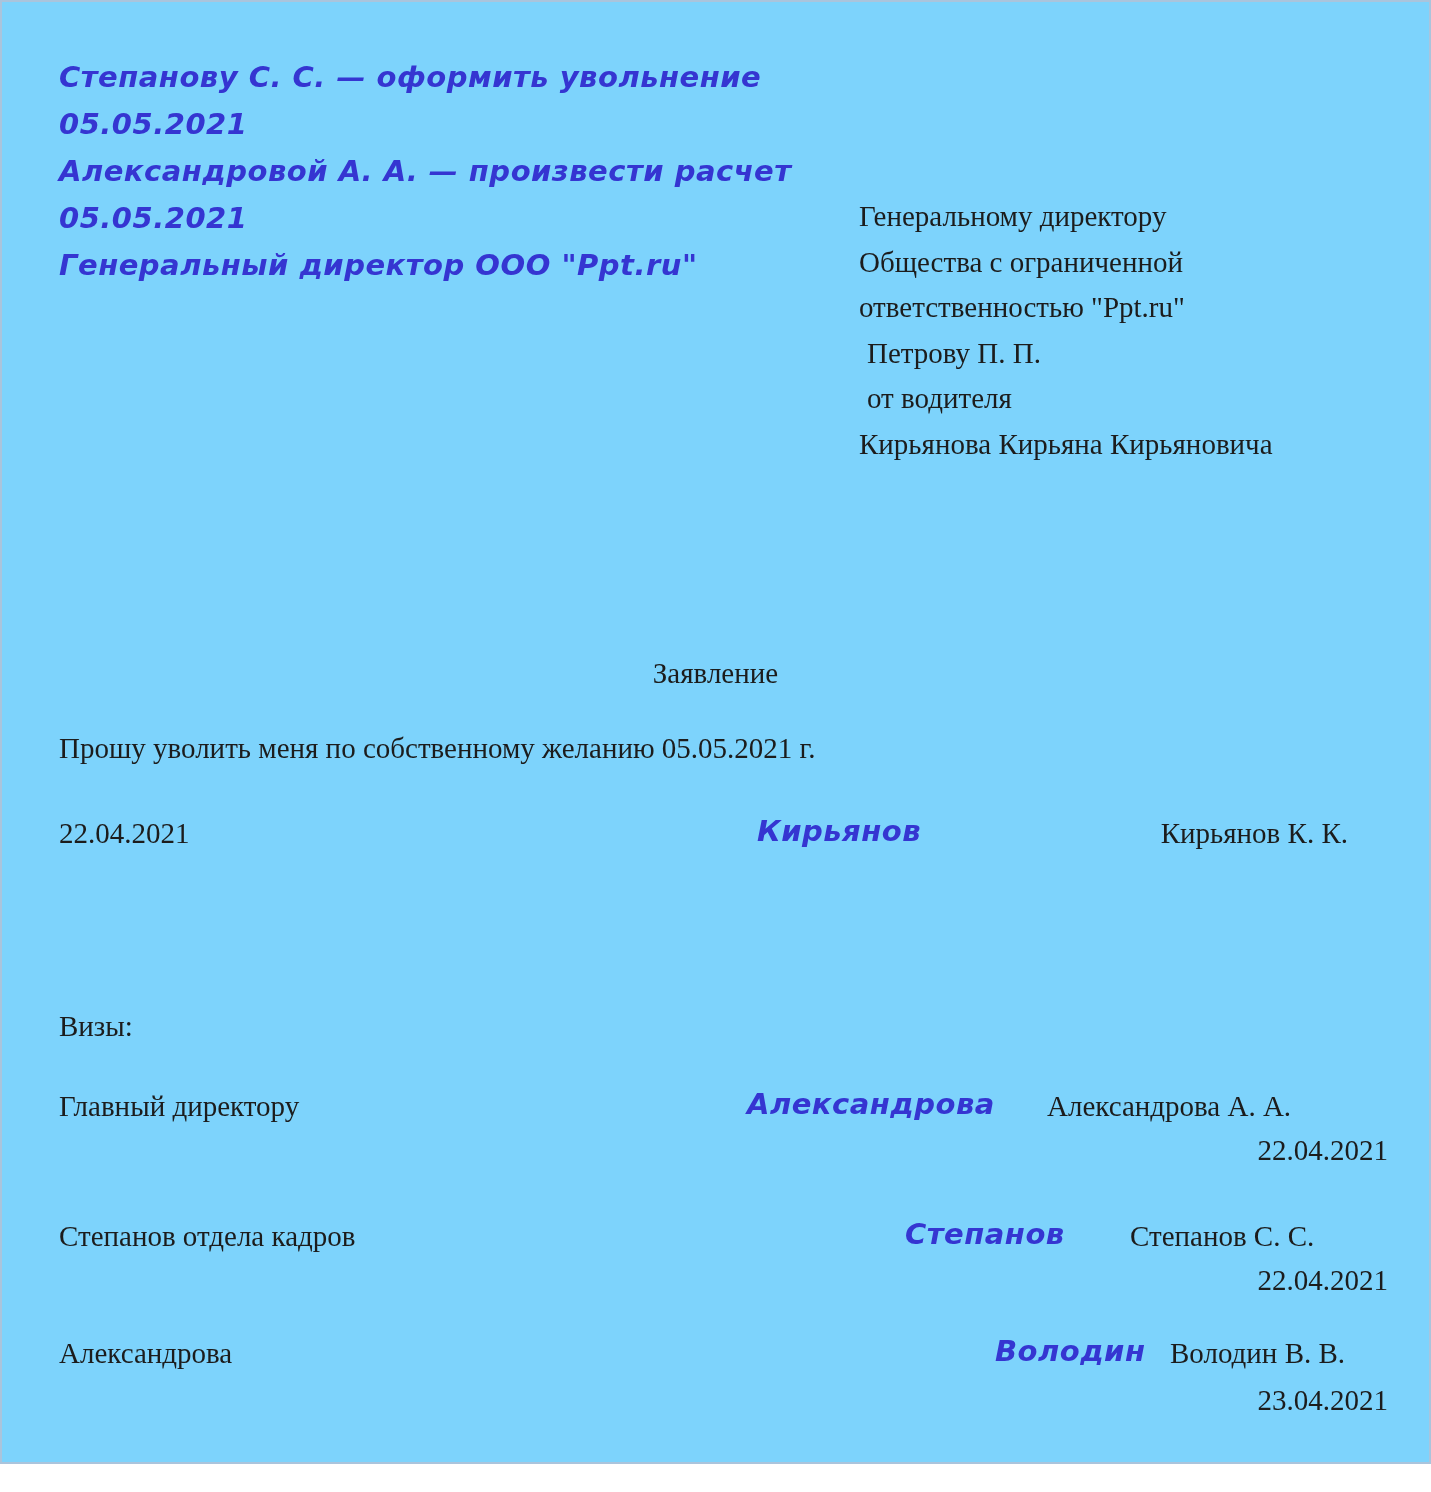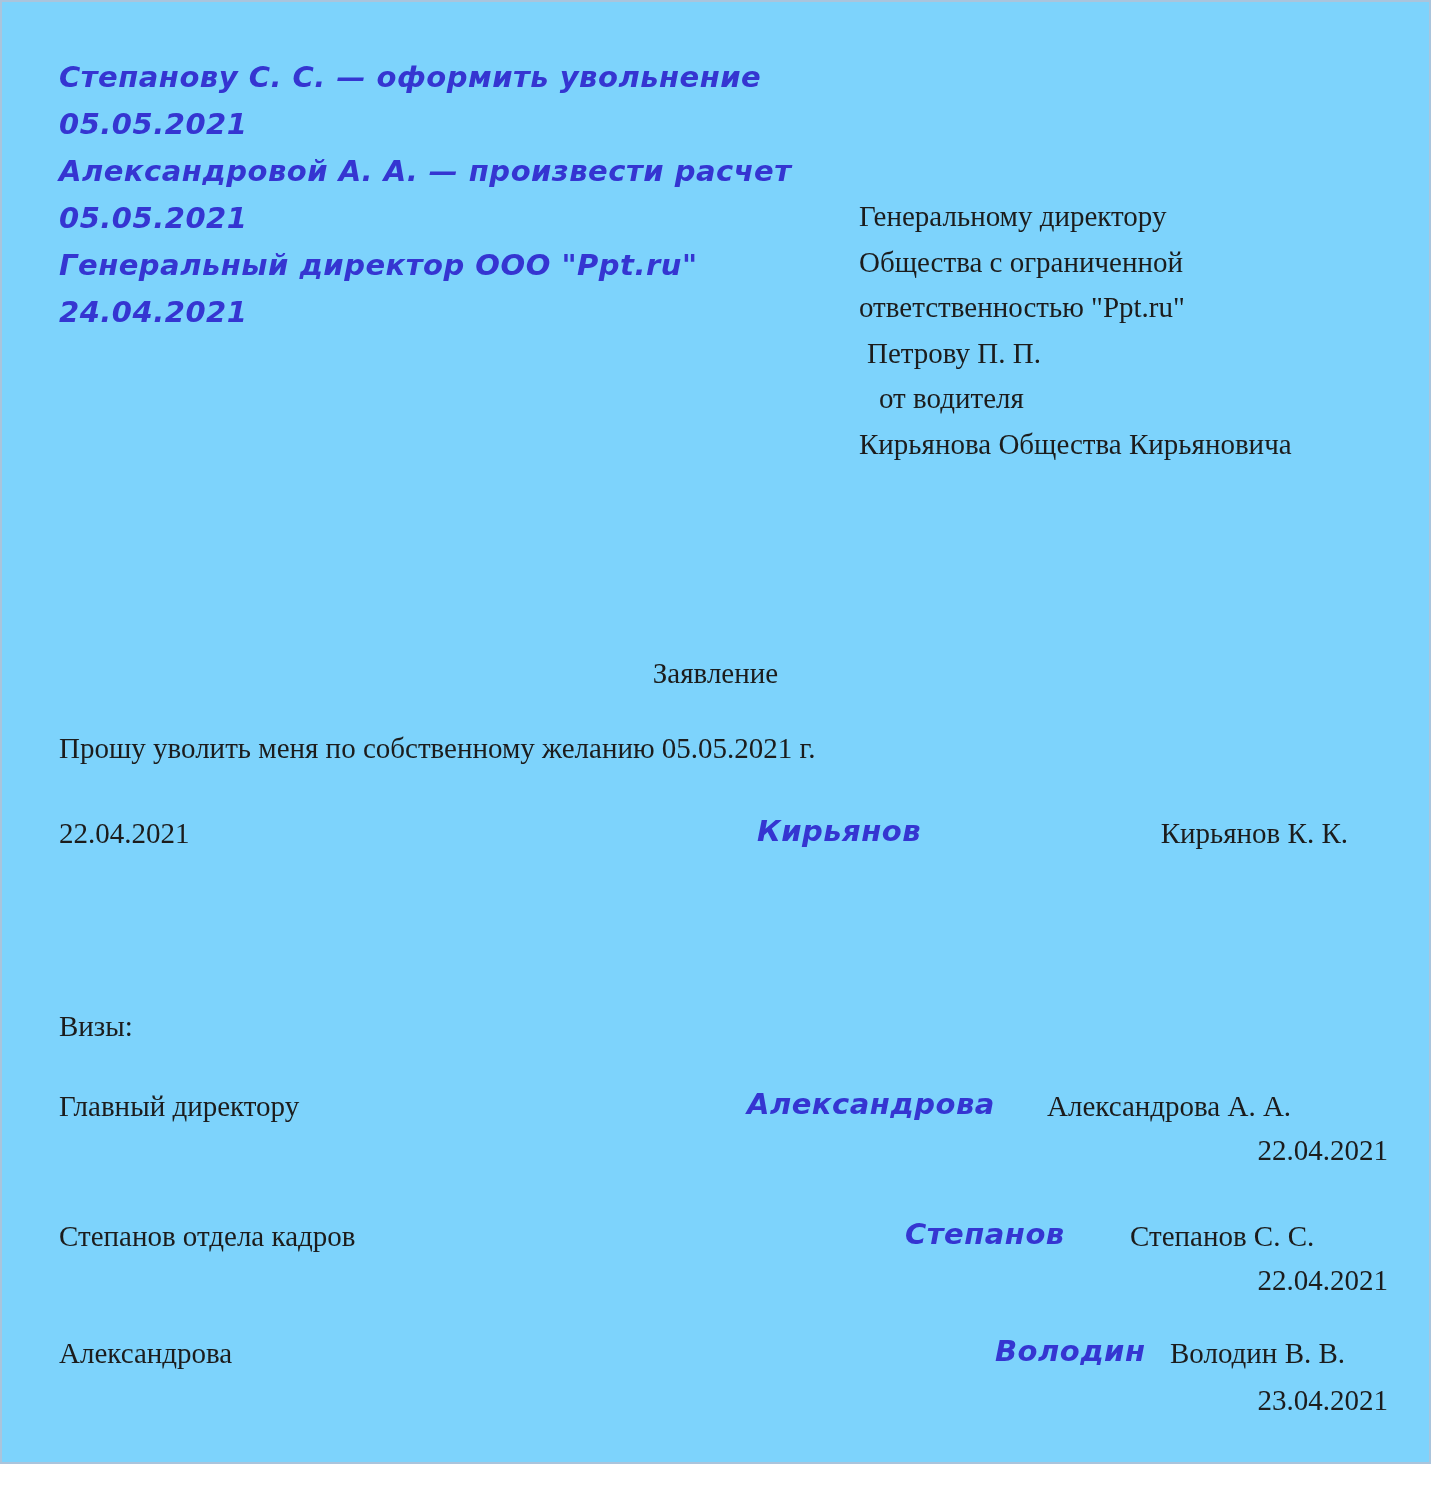--- a/index.html
+++ b/index.html
@@ -55,30 +55,29 @@
 <body>
 
 <div class="page">
 
   <div class="abs handwrite res">
     <div>Степанову С. С. — оформить увольнение</div>
     <div>05.05.2021</div>
     <div>Александровой А. А. — произвести расчет</div>
     <div>05.05.2021</div>
     <div>Генеральный директор ООО "Ppt.ru"</div>
-    <div>24.04.2021</div>
   </div>
 
   <div class="abs addressee">
     <div>Генеральному директору</div>
     <div>Общества с ограниченной</div>
     <div>ответственностью "Ppt.ru"</div>
     <div style="padding-left:8px;">Петрову П. П.</div>
-    <div style="padding-left:8px;margin-left:12px;">от водителя</div>
-    <div>Кирьянова Общества Кирьяновича</div>
+    <div style="padding-left:8px;">от водителя</div>
+    <div>Кирьянова Кирьяна Кирьяновича</div>
   </div>
 
   <div class="abs title-line">Заявление</div>
 
   <div class="abs request-line">Прошу уволить меня по собственному желанию 05.05.2021 г.</div>
 
   <div class="abs" style="top:815px; left:57px;">22.04.2021</div>
   <div class="abs handwrite" style="top:812px; left:755px;">Кирьянов</div>
   <div class="abs" style="top:815px; right:81px;">Кирьянов К. К.</div>
 

